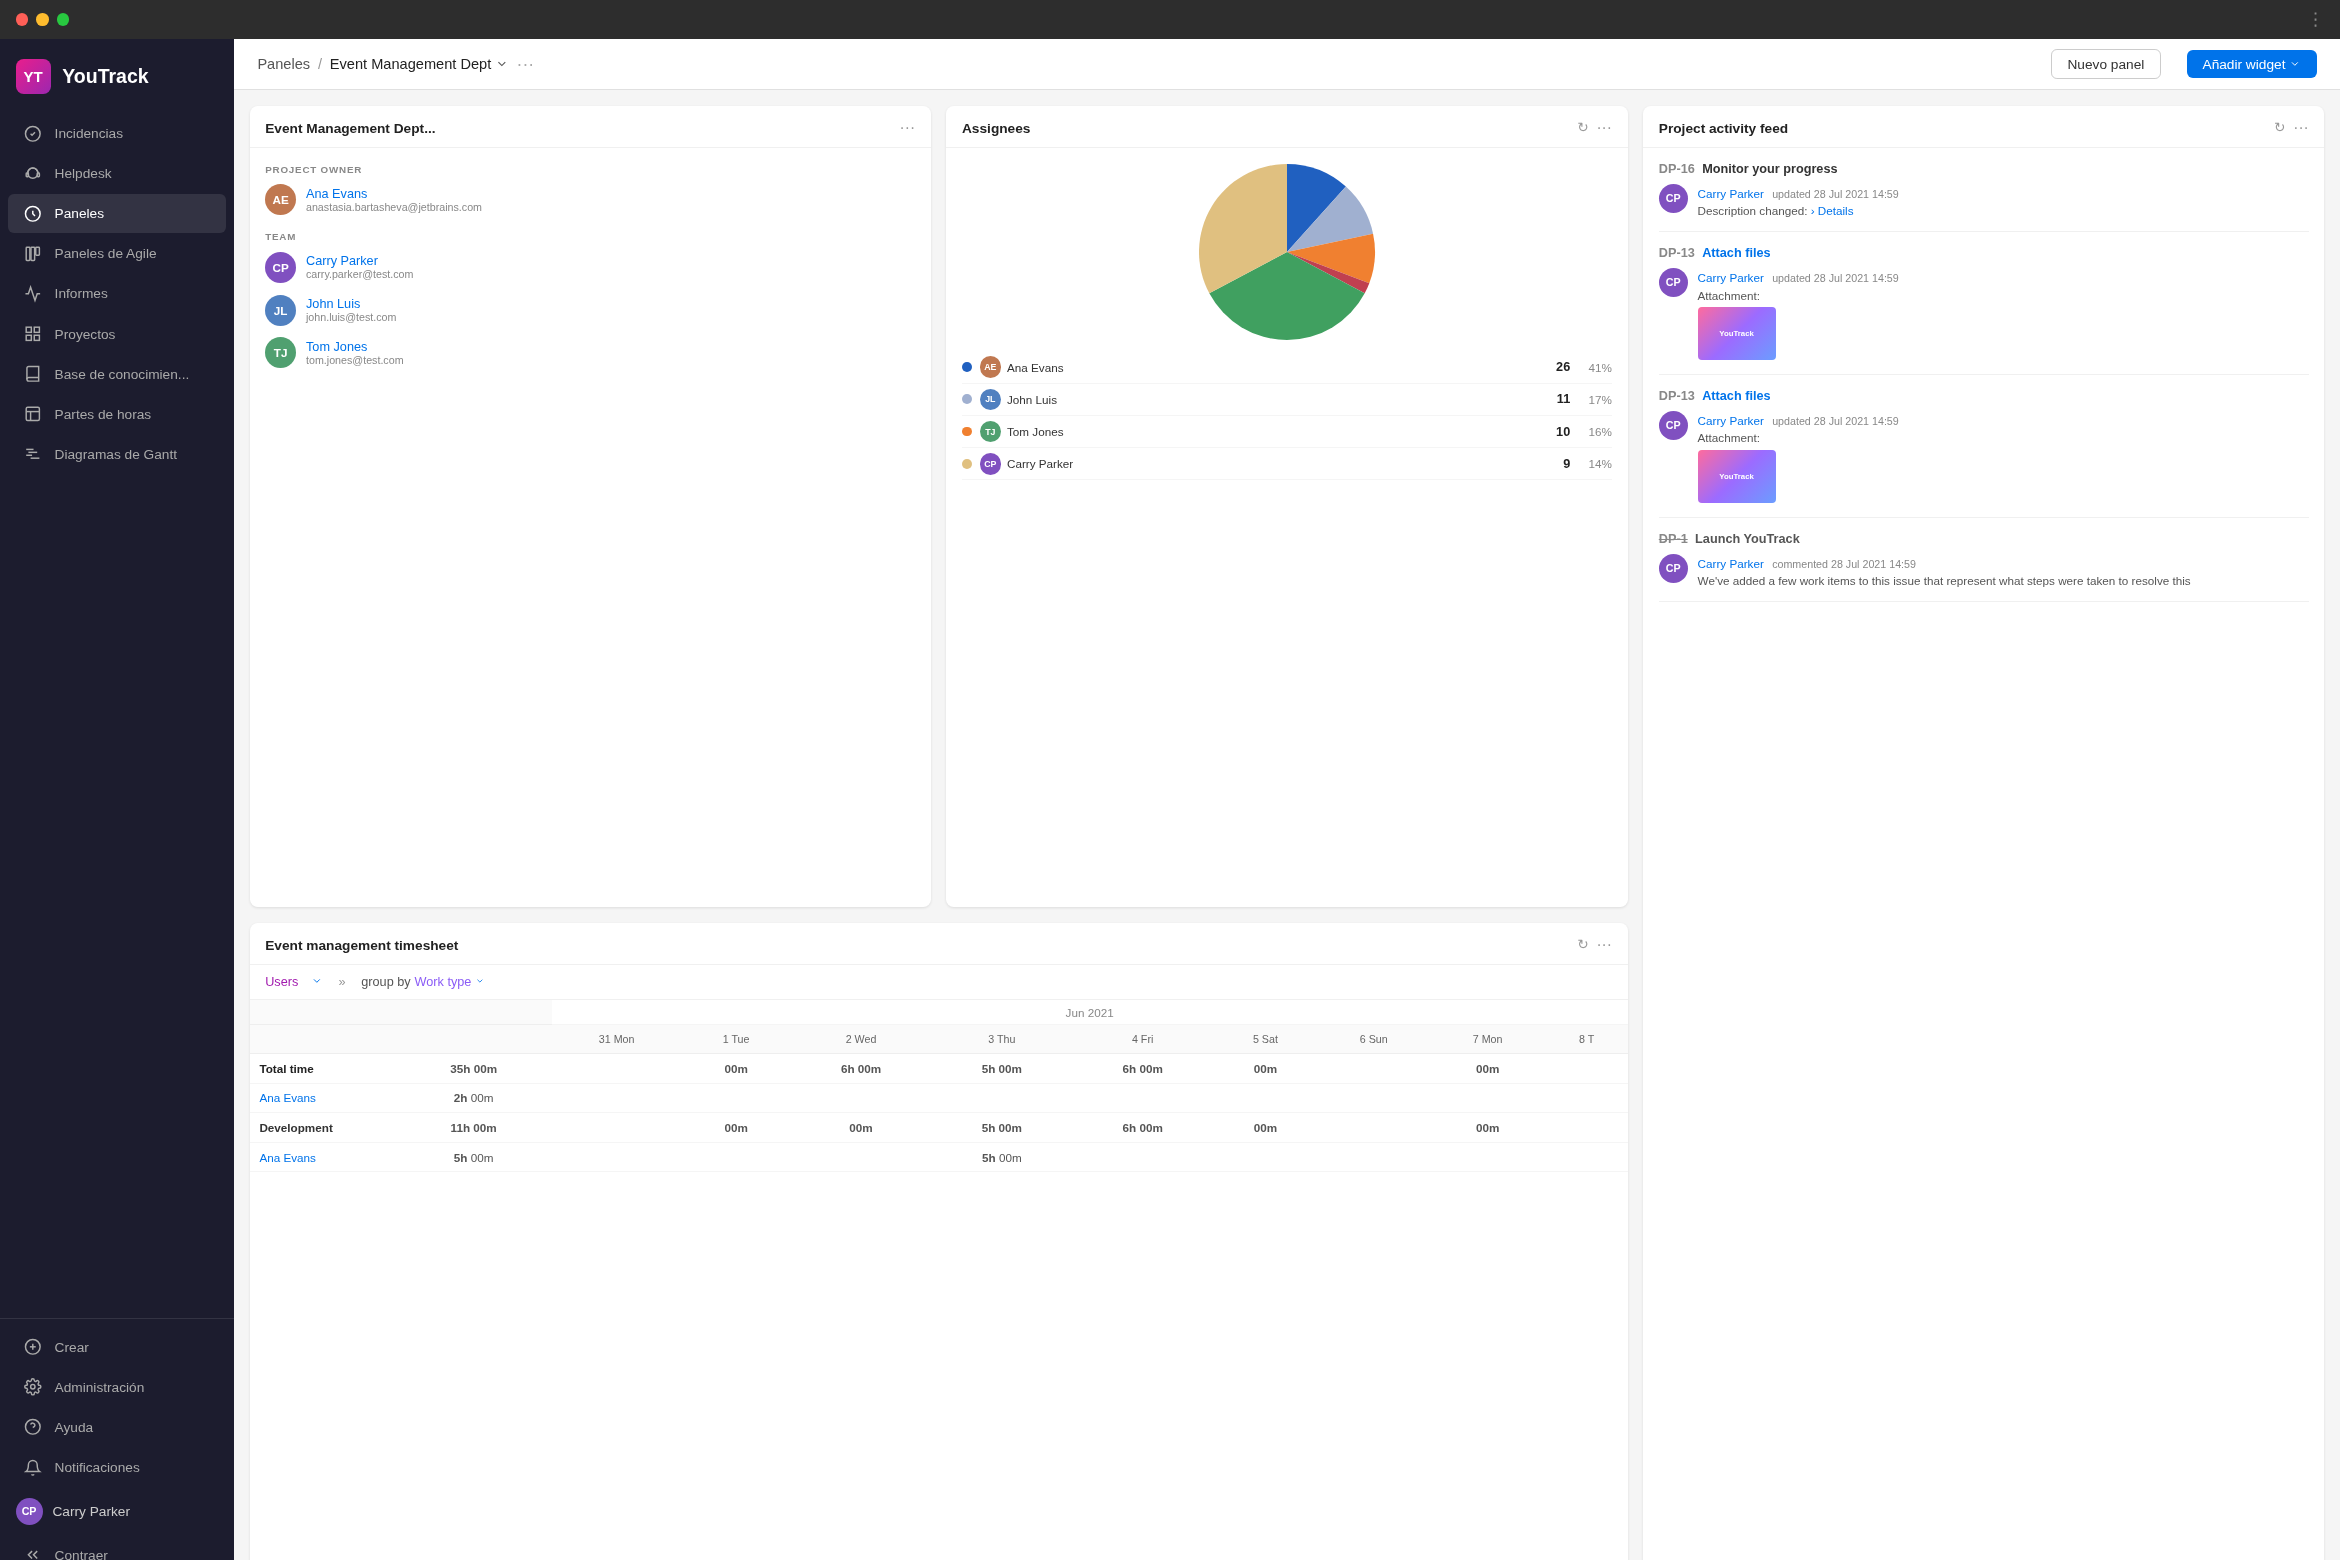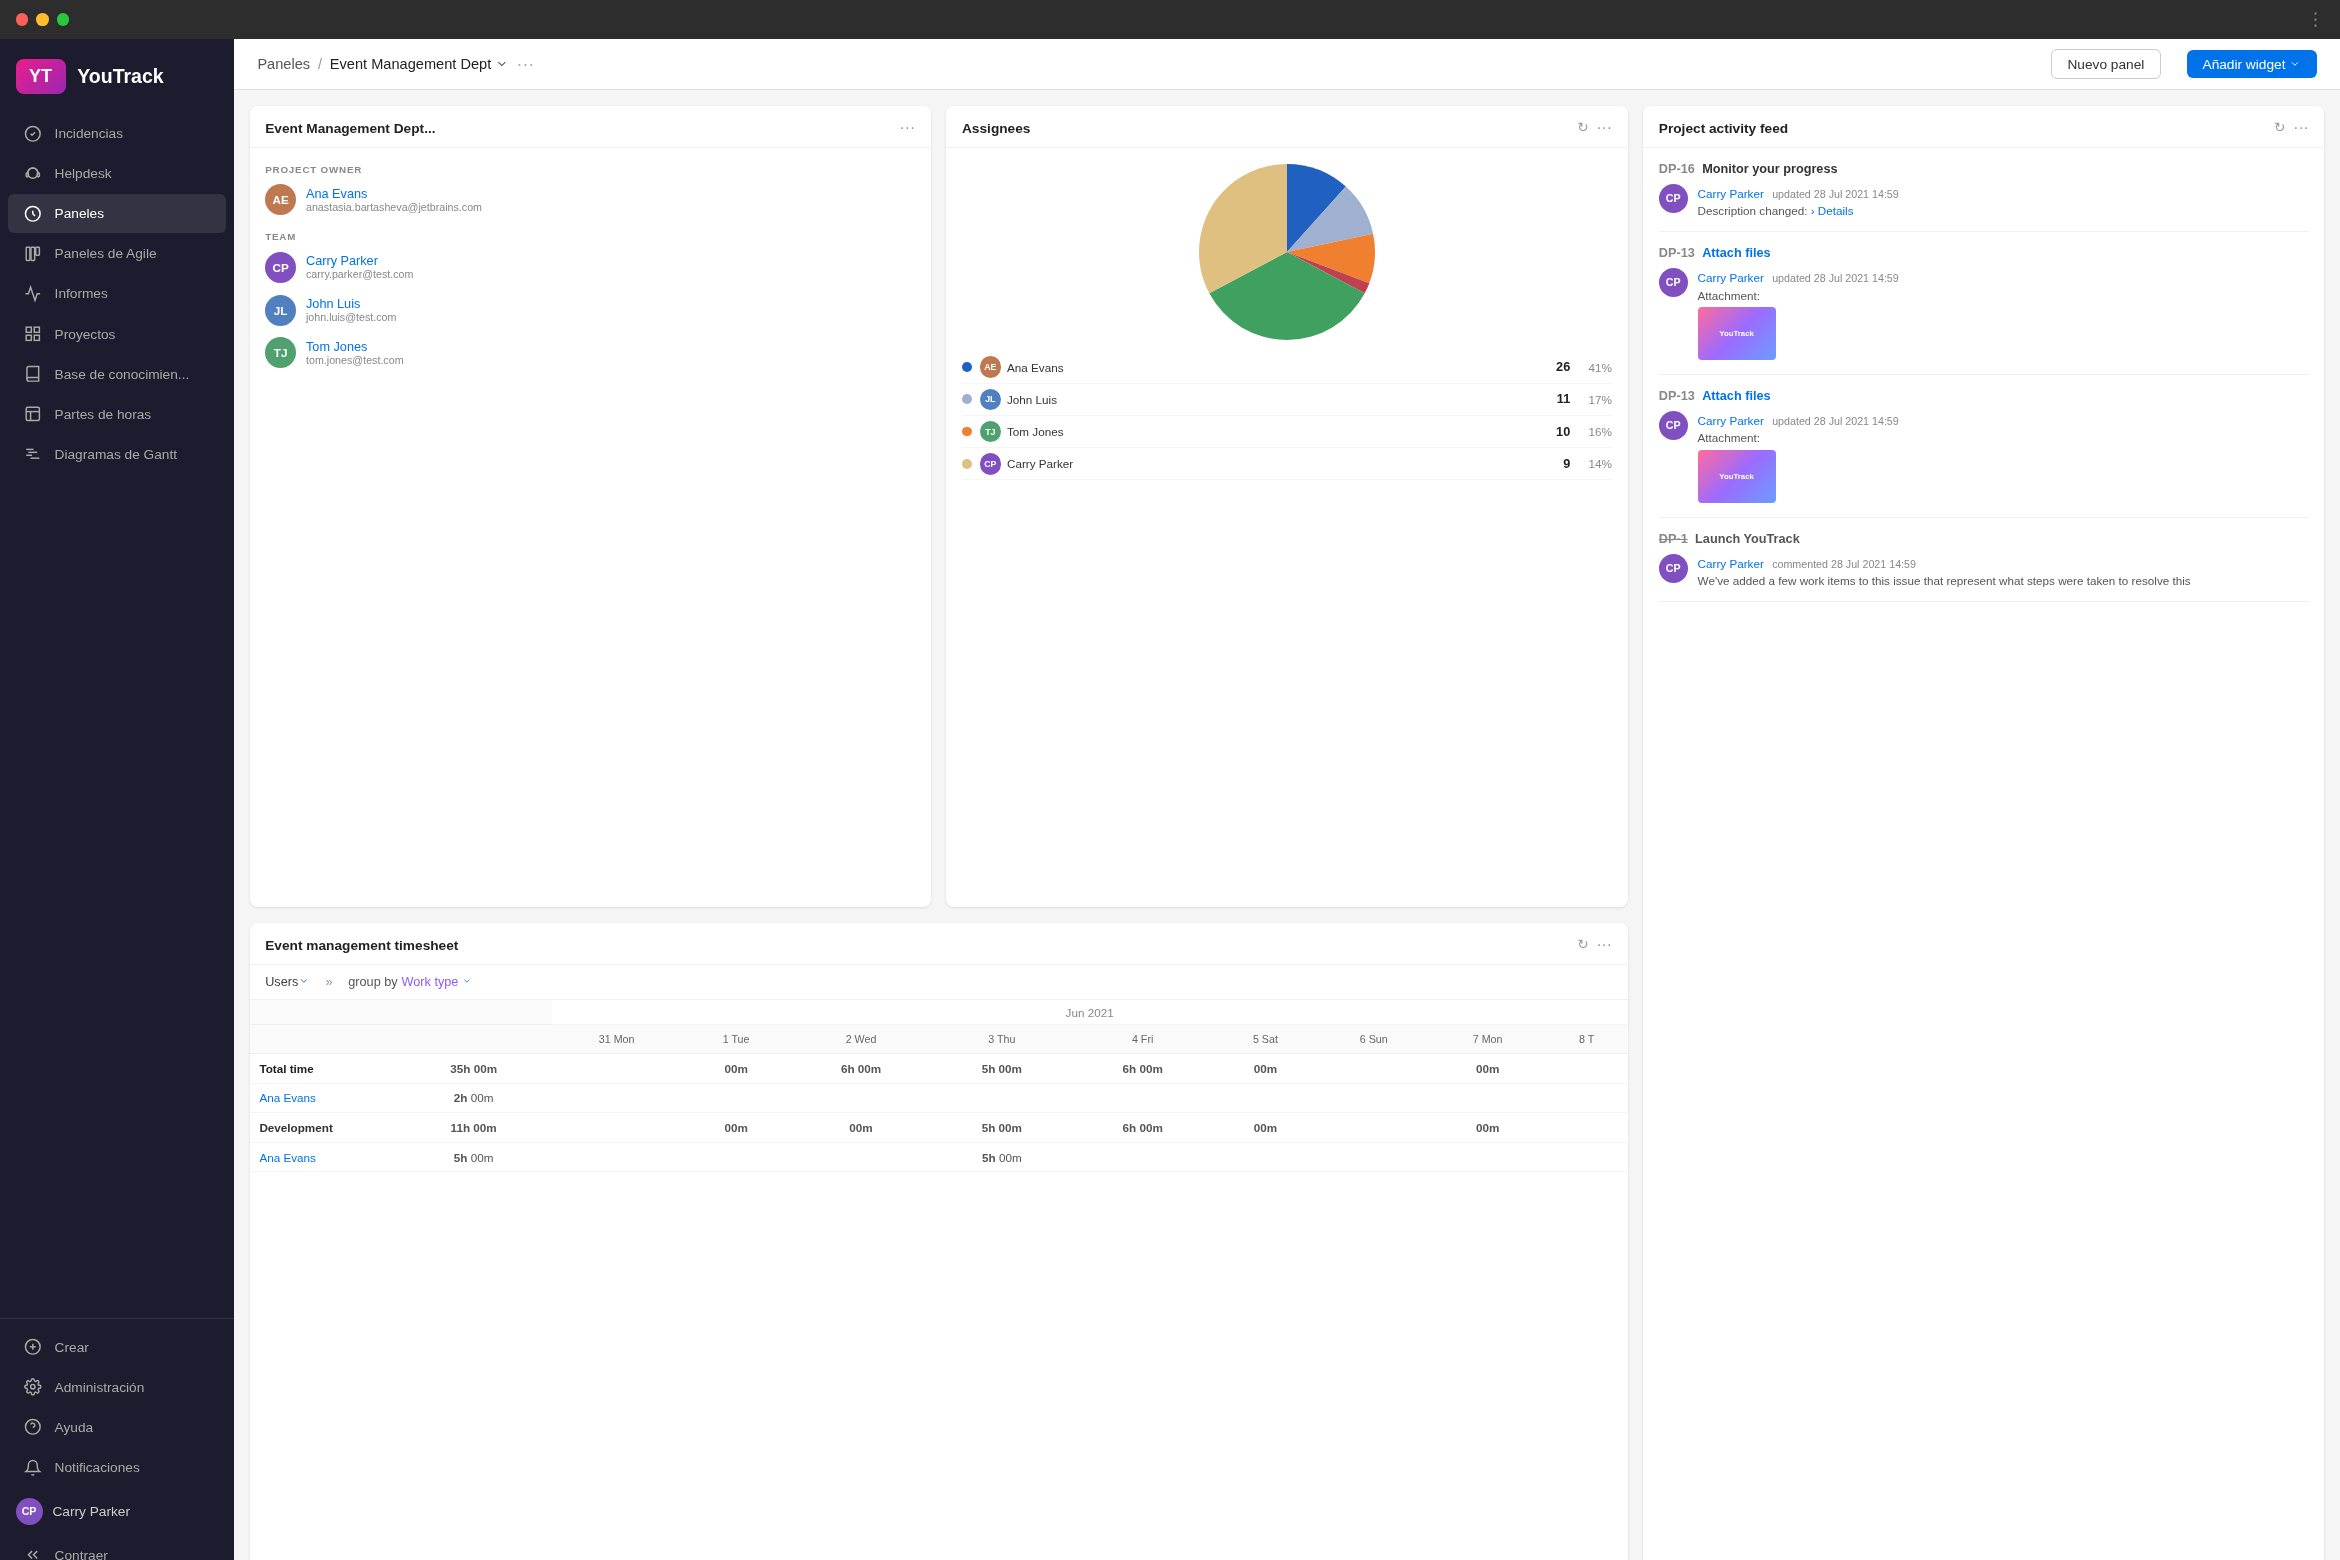--- a/index.html
+++ b/index.html
@@ -13,21 +13,21 @@
     .tl-yellow { background: #febc2e; }
     .tl-green { background: #28c840; }
     .window-menu-dots { margin-left: auto; color: #888; font-size: 17.6px; }
 
     
     .app-container { display: flex; width: 100%; height: 100%; margin-top: 39px; }
 
     
     .sidebar { width: 234px; background: #1c1c2e; color: #ccc; display: flex; flex-direction: column; flex-shrink: 0; padding-bottom: 15.6px; overflow-y: auto; }
     .sidebar-logo { display: flex; align-items: center; gap: 11.7px; padding: 19.5px 15.6px 15.6px; }
-    .logo-icon { width: 50px; height: 35px; background: linear-gradient(135deg, #e91e8c, #9c27b0); border-radius: 7.8px; display: flex; align-items: center; justify-content: center; color: white; font-weight: bold; font-size: 18px; }
+    .logo-icon { width: 35px; height: 35px; background: linear-gradient(135deg, #e91e8c, #9c27b0); border-radius: 7.8px; display: flex; align-items: center; justify-content: center; color: white; font-weight: bold; font-size: 15px; }
     .logo-text { color: white; font-size: 19.5px; font-weight: 600; }
     .sidebar-nav { flex: 1; padding: 3.9px 0; }
     .nav-item { display: flex; align-items: center; gap: 11.7px; padding: 9.8px 15.6px; cursor: pointer; border-radius: 5.9px; margin: 1px 7.8px; color: #aaa; font-size: 13.7px; }
     .nav-item.active { color: white; background: rgba(255,255,255,0.1); }
     .nav-icon { width: 19.5px; height: 19.5px; display: flex; align-items: center; justify-content: center; flex-shrink: 0; }
     .sidebar-bottom { padding: 7.8px 0; border-top: 1px solid rgba(255,255,255,0.1); margin-top: 7.8px; }
     .sidebar-user { display: flex; align-items: center; gap: 9.8px; padding: 9.8px 15.6px; color: #ccc; font-size: 13.7px; cursor: pointer; }
     .user-avatar { width: 27px; height: 27px; border-radius: 50%; background: #888; overflow: hidden; display: flex; align-items: center; justify-content: center; font-size: 10.7px; color: white; font-weight: 600; }
     .small-avatar { width: 21.5px; height: 21.5px; border-radius: 50%; background: #888; display: flex; align-items: center; justify-content: center; font-size: 8.8px; color: white; font-weight: 600; }
     .small-avatar.ana { background: #c07850; }
@@ -79,21 +79,21 @@
     .activity-issue-title { font-size: 12.7px; font-weight: 600; margin-bottom: 7.8px; }
     .activity-body { display: flex; gap: 9.8px; }
     .activity-avatar { width: 29px; height: 29px; border-radius: 50%; flex-shrink: 0; display: flex; align-items: center; justify-content: center; font-size: 10.7px; color: white; font-weight: 600; }
     .activity-detail { flex: 1; }
     .activity-author { color: #0073ea; font-size: 11.7px; font-weight: 500; }
     .activity-time { font-size: 10.7px; color: #888; }
 
     
     .timesheet-widget { grid-column: 1 / 3; grid-row: 2; }
     .timesheet-toolbar { display: flex; align-items: center; gap: 15.6px; padding: 9.8px 15.6px; border-bottom: 1px solid #f0f0f0; font-size: 12.7px; }
-    .users-filter { color: #404040; cursor: pointer; display: flex; align-items: flex-start; gap: 0; }
+    .users-filter { color: #a21caf; cursor: pointer; display: flex; align-items: flex-start; gap: 13px; }
     .group-by { color: #555; display: flex; align-items: center; gap: 3.9px; }
     .group-by-value { color: #8b5cf6; cursor: pointer; }
     .nav-arrows { color: #999; display: flex; gap: 3.9px; }
     .timesheet-table { width: 100%; border-collapse: collapse; font-size: 11.7px; }
     .timesheet-table th { background: #fafafa; font-weight: 500; color: #666; padding: 7.8px 9.8px; border-bottom: 1px solid #eee; font-size: 10.7px; }
     .timesheet-table td { padding: 7.8px 9.8px; border-bottom: 1px solid #f5f5f5; }
     .timesheet-table .label-col { text-align: left; font-size: 11.7px; }
     .timesheet-table .val-col { text-align: center; font-size: 11.7px; color: #555; }
     .row-total { font-weight: 700; }
     .row-total td { color: #222; }

